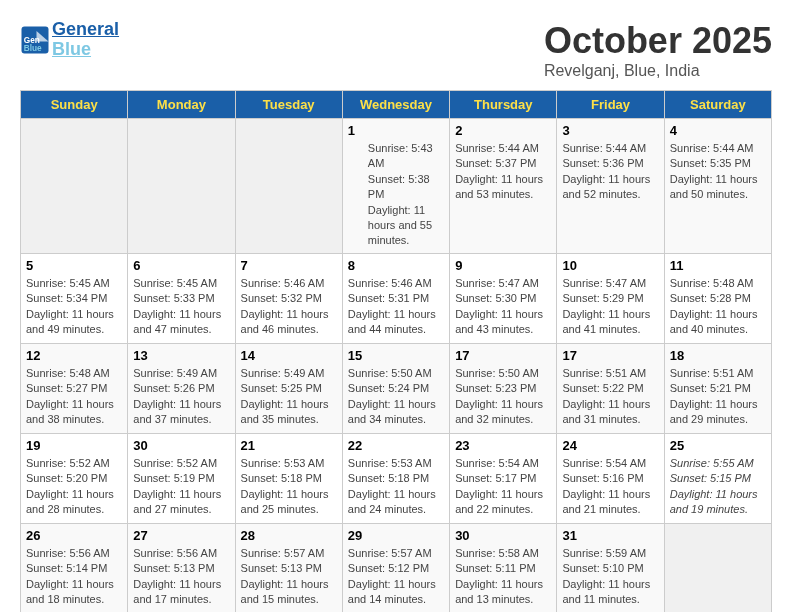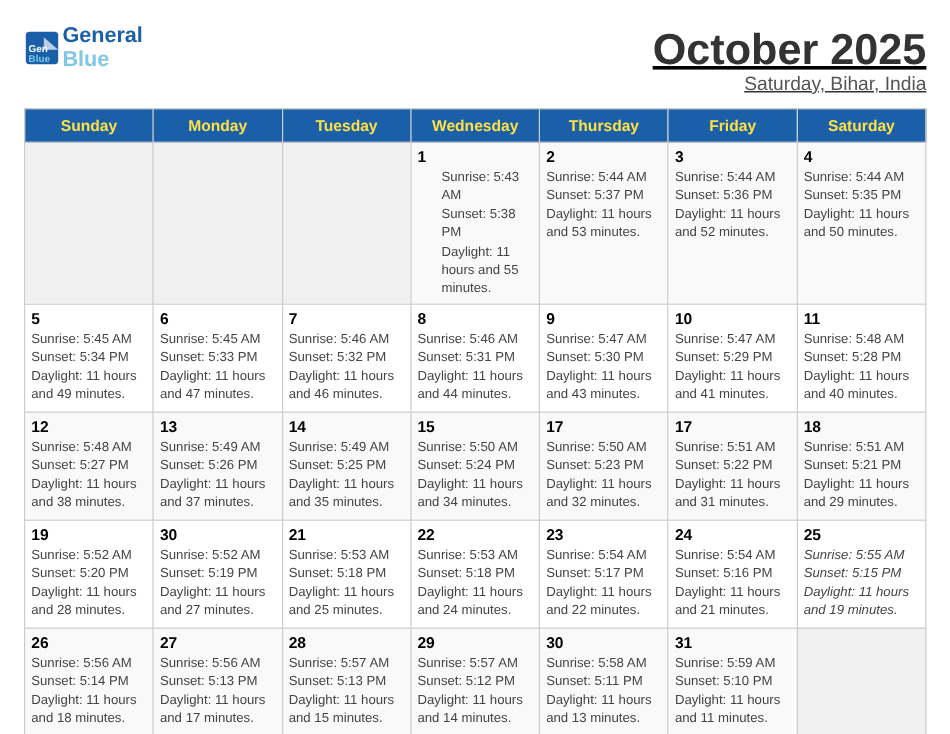--- a/index.html
+++ b/index.html
@@ -21,29 +21,29 @@
       align-items: center;
     }
     .logo-text {
       font-size: 18px;
       font-weight: bold;
       color: #333;
       line-height: 1.1;
     }
     .logo-text span {
       color: #1a5fa8;
+      text-decoration: underline;
     }
     .logo-icon {
       width: 30px;
       height: 30px;
       margin-right: 2px;
     }
     .title-block {
-      text-align: right;
-      text-decoration: underline;
+      text-align: left;
     }
     .month-title {
       font-size: 36px;
       font-weight: bold;
       color: #333;
     }
     .subtitle {
       font-size: 16px;
       color: #555;
     }
@@ -100,21 +100,21 @@
     </svg>
     <div>
       <div class="logo-text">
         <span>General</span><br>
         <span style="color:#7ec8e3;">Blue</span>
       </div>
     </div>
   </div>
   <div class="title-block">
     <div class="month-title">October 2025</div>
-    <div class="subtitle">Saturday, Bihar, India</div>
+    <div class="subtitle">Revelganj, Blue, India</div>
   </div>
 </div>
 
 <table>
   <thead>
     <tr>
     <th>Sunday</th>
         <th>Monday</th>
         <th>Tuesday</th>
         <th>Wednesday</th>

